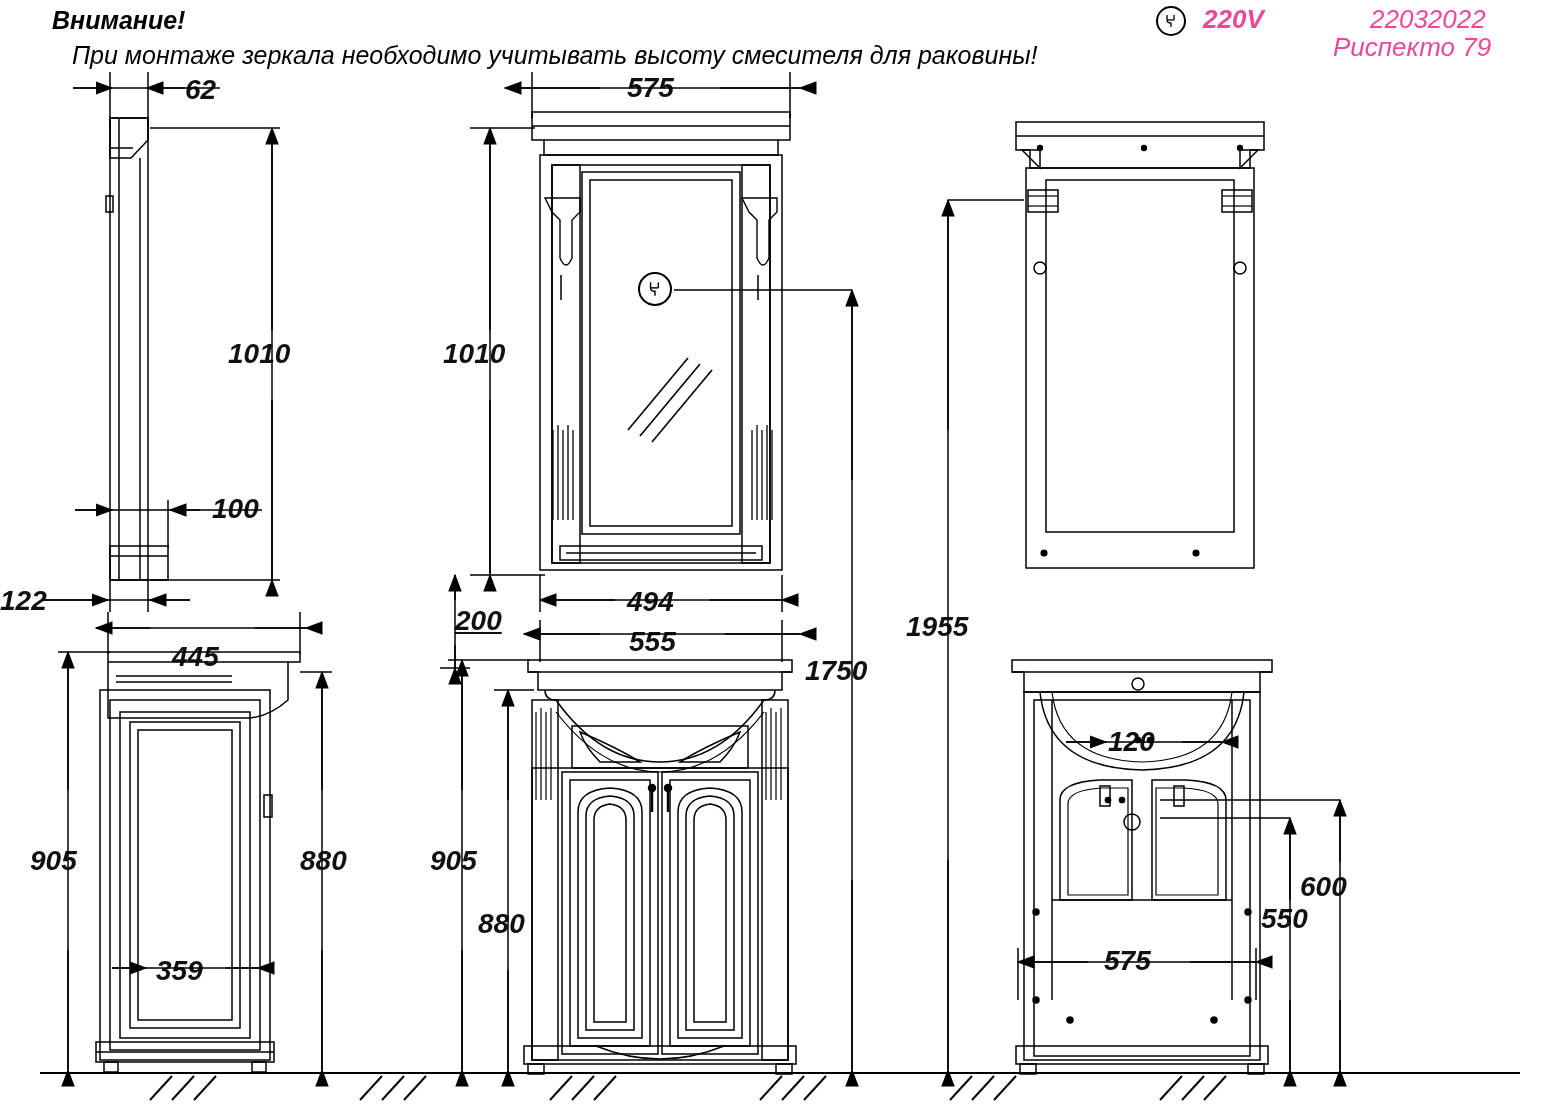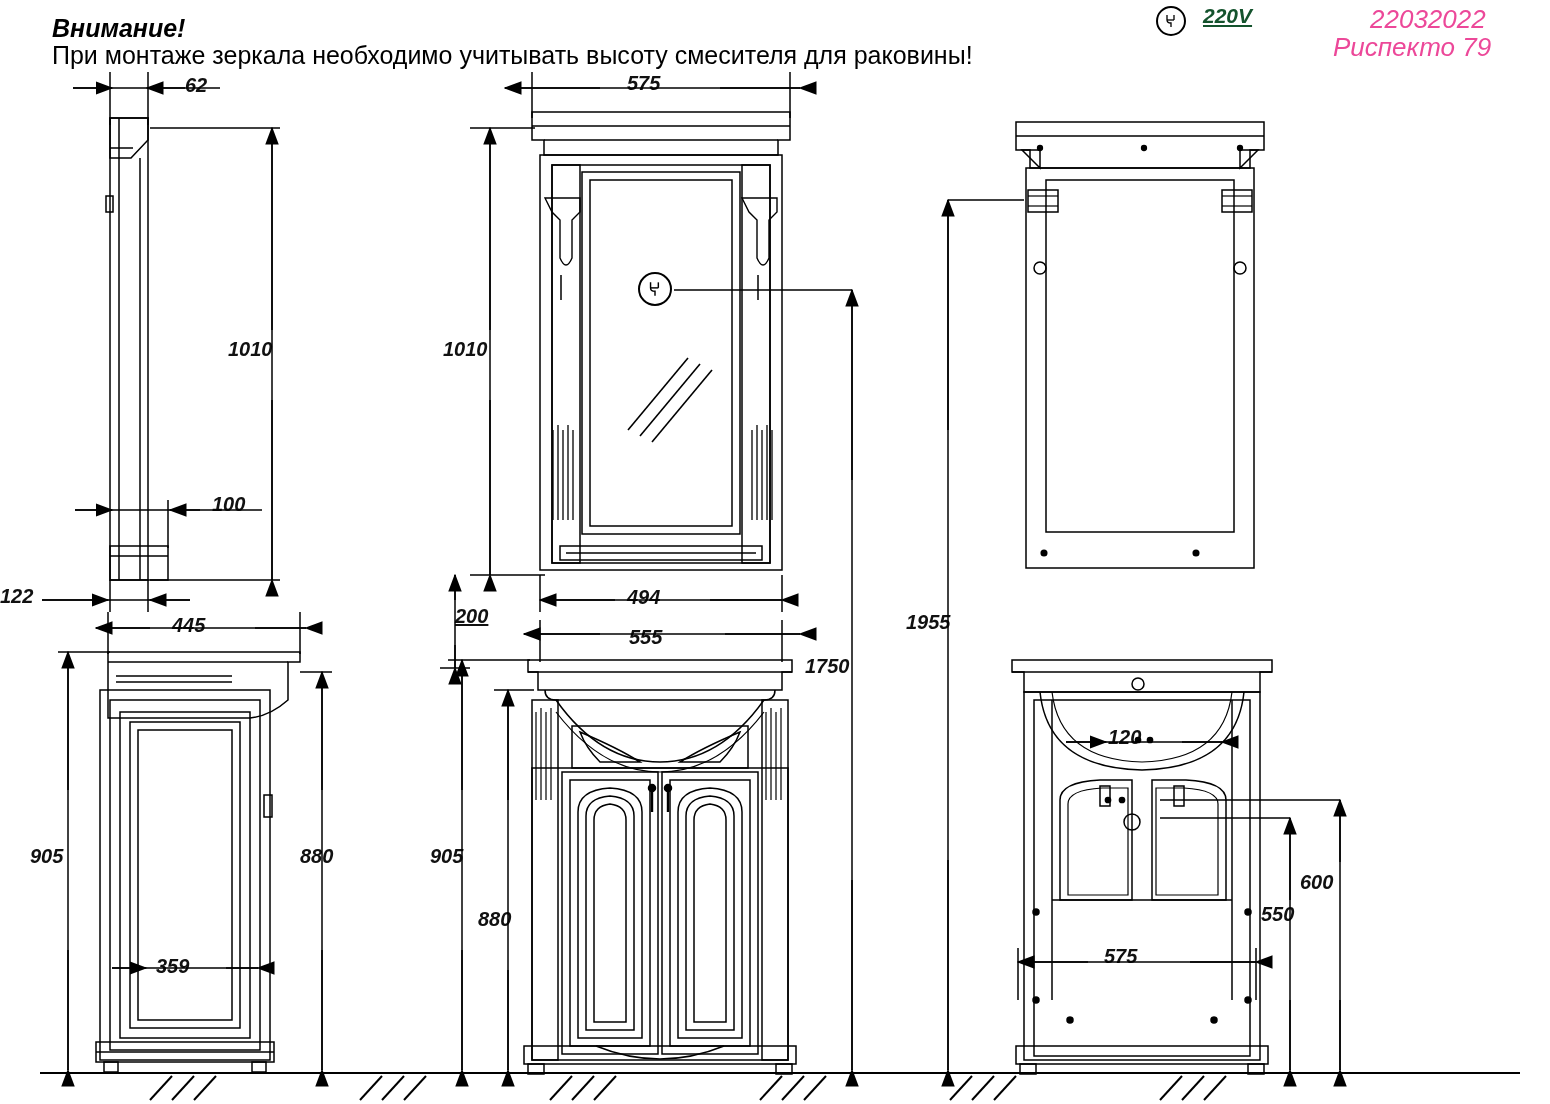--- a/index.html
+++ b/index.html
@@ -20,35 +20,36 @@
     white-space: nowrap;
     color: #000000;
   }
   .warn-title {
     font-size: 25px;
     font-weight: bold;
     font-style: italic;
   }
   .warn-body {
     font-size: 25px;
+    font-style: italic;
+    margin-left: 20px;
   }
   .hdr {
-    font-size: 21px;
+    font-size: 26px;
     font-style: italic;
     font-weight: bold;
-    color: #14532d;
-    text-decoration: underline;
+    color: #ec4899;
   }
   .hdr-grey {
     font-size: 26px;
     font-style: italic;
     color: #ec4899;
   }
   .dim {
-    font-size: 20px;
+    font-size: 28px;
     font-style: italic;
     font-weight: bold;
     color: #111111;
   }
   .svg-layer {
     position: absolute;
     left: 0;
     top: 0;
   }
   .plug-circle {
@@ -62,21 +63,21 @@
     font-size: 20px;
     font-style: italic;
     color: #000;
   }
 </style>
 </head>
 <body>
 
 <div id="canvas">
 
-  <div class="txt warn-title" style="left:52px; top:14px;">Внимание!</div>
+  <div class="txt warn-title" style="left:52px; top:6px;">Внимание!</div>
   <div class="txt warn-body" style="left:52px; top:41px;">При монтаже зеркала необходимо учитывать высоту смесителя для раковины!</div>
 
   <div class="plug-circle" style="left:1156px; top:6px; width:30px; height:30px;">
     <svg width="18" height="18" viewBox="0 0 18 18">
       <path d="M5 3 L5 8 Q5 11 9 11 L9 15" stroke="#000" stroke-width="1.3" fill="none"></path>
       <path d="M12 3 L12 8" stroke="#000" stroke-width="1.3" fill="none"></path>
       <path d="M5 8 L12 8" stroke="#000" stroke-width="1.3" fill="none"></path>
     </svg>
   </div>
   <div class="txt hdr" style="left:1203px; top:4px;">220V</div>
@@ -89,21 +90,21 @@
   <div class="txt dim" style="left:0px; top:585px;">122</div>
 
   <div class="txt dim" style="left:627px; top:72px;">575</div>
   <div class="txt dim" style="left:443px; top:338px;">1010</div>
   <div class="txt dim" style="left:627px; top:586px;text-align:center;">494</div>
   <div class="txt dim" style="left:455px; top:605px;text-decoration:underline;">200</div>
   <div class="txt dim" style="left:805px; top:655px;">1750</div>
 
   <div class="txt dim" style="left:906px; top:611px;text-align:center;">1955</div>
 
-  <div class="txt dim" style="left:172px; top:614px;font-style:italic;">445</div>
+  <div class="txt dim" style="left:172px; top:641px;font-style:italic;">445</div>
   <div class="txt dim" style="left:30px; top:845px;">905</div>
   <div class="txt dim" style="left:300px; top:845px;">880</div>
   <div class="txt dim" style="left:156px; top:955px;">359</div>
 
   <div class="txt dim" style="left:629px; top:617px;margin-top:9px;">555</div>
   <div class="txt dim" style="left:430px; top:845px;">905</div>
   <div class="txt dim" style="left:478px; top:908px;">880</div>
 
   <div class="txt dim" style="left:1108px; top:726px;">120</div>
   <div class="txt dim" style="left:1300px; top:871px;">600</div>

